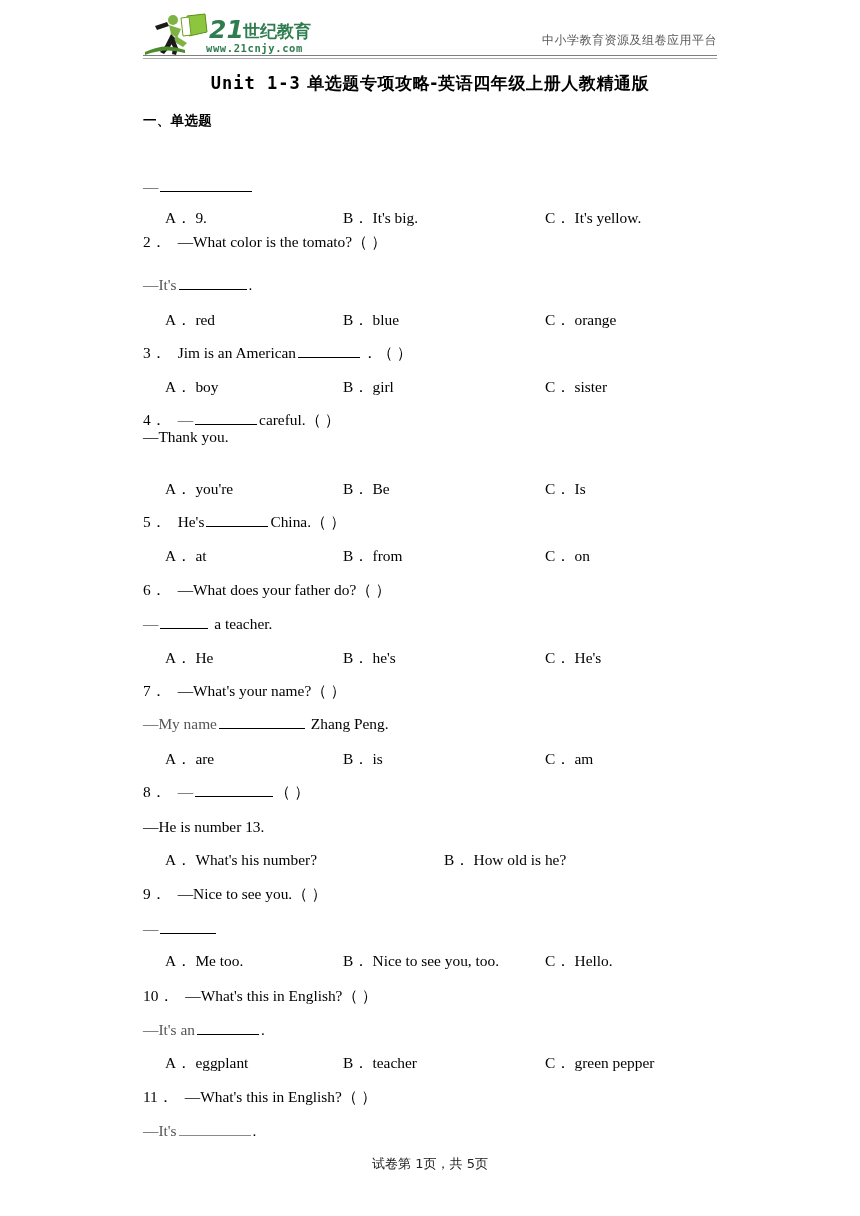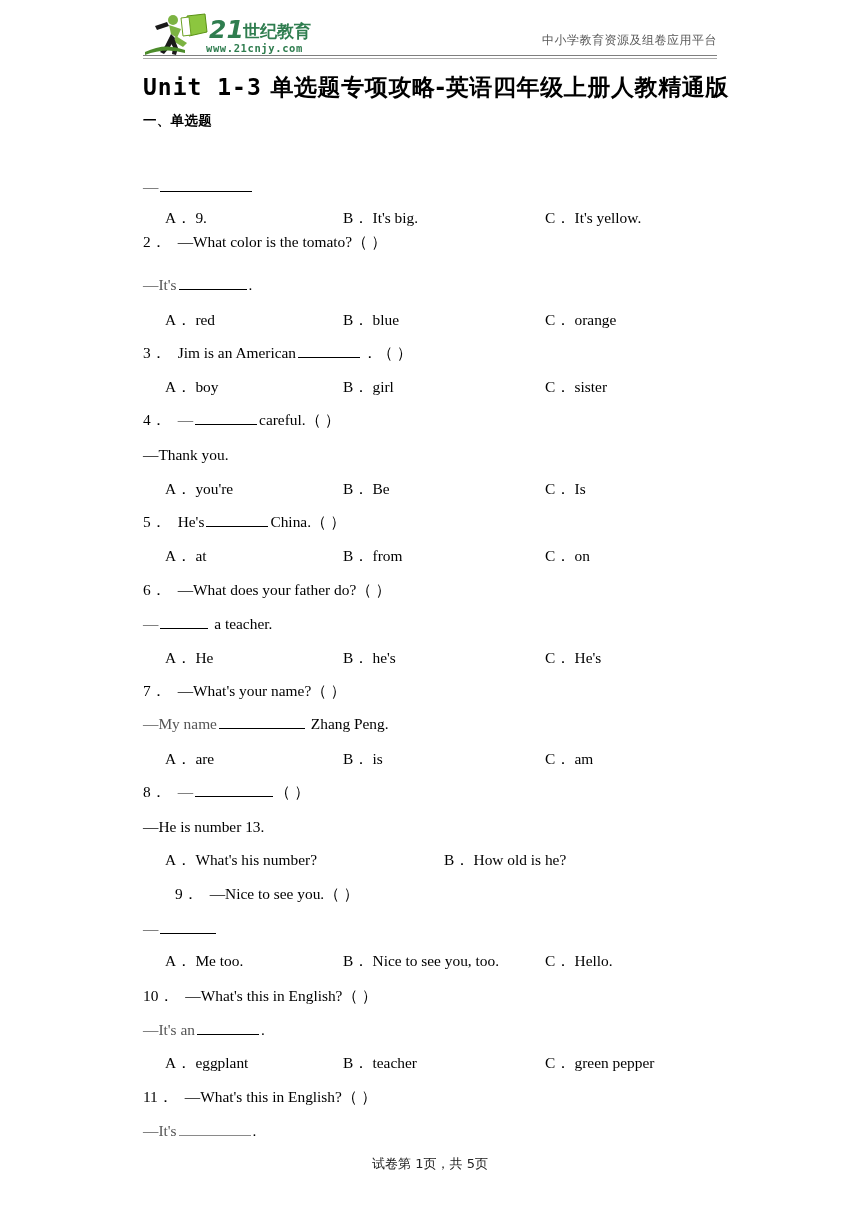--- a/index.html
+++ b/index.html
@@ -69,21 +69,21 @@
 
   
   .doc-title {
     position: absolute;
     left: 143px;
     top: 72px;
     width: 574px;
     text-align: center;
     font-family: "DejaVu Sans", "Liberation Sans", sans-serif;
     font-weight: bold;
-    font-size: 23px;
+    font-size: 17px;
     letter-spacing: 0.6px;
     white-space: nowrap;
   }
   .doc-title .latin {
     font-family: "DejaVu Sans Mono", "Liberation Mono", monospace;
     font-weight: bold;
     letter-spacing: 1px;
   }
 
   
@@ -227,21 +227,21 @@
     <span class="opt opt-a"><span class="opt-label">A．</span>&nbsp;<span>boy</span></span>
     <span class="opt opt-b"><span class="opt-label">B．</span>&nbsp;<span>girl</span></span>
     <span class="opt opt-c"><span class="opt-label">C．</span>&nbsp;<span>sister</span></span>
   </div>
 
   <div class="qline" style="top:411px;">
     <span>4．</span>
     <span>&nbsp;</span>
     <span class="dash-lead">—</span><span class="blank" style="width:62px;"></span><span>careful.（  ）</span>
   </div>
-  <div class="qline" style="top:446px;">—Thank you.</div>
+  <div class="qline" style="top:428px;">—Thank you.</div>
   <div class="opts" style="top:479px;">
     <span class="opt opt-a"><span class="opt-label">A．</span>&nbsp;<span>you're</span></span>
     <span class="opt opt-b"><span class="opt-label">B．</span>&nbsp;<span>Be</span></span>
     <span class="opt opt-c"><span class="opt-label">C．</span>&nbsp;<span>Is</span></span>
   </div>
 
   <div class="qline" style="top:513px;">
     <span>5．</span>
     <span>&nbsp;</span>
     <span>He's</span><span class="blank" style="width:62px;"></span><span>China.（ ）</span>
@@ -284,21 +284,21 @@
     <span>8．</span>
     <span>&nbsp;</span>
     <span class="dash-lead">—</span><span class="blank" style="width:78px;"></span><span>（  ）</span>
   </div>
   <div class="qline" style="top:818px;">—He is number 13.</div>
   <div class="opts" style="top:850px;">
     <span class="opt opt-a"><span class="opt-label">A．</span>&nbsp;<span>What's his number?</span></span>
     <span class="opt opt-b-wide"><span class="opt-label">B．</span>&nbsp;<span>How old is he?</span></span>
   </div>
 
-  <div class="qline" style="top:885px;margin-left:32px;">
+  <div class="qline" style="top:885px;">
     <span>9．</span>
     <span>&nbsp;</span>
     <span>—Nice to see you.（  ）</span>
   </div>
   <div class="qline" style="top:920px;">
     <span class="dash-lead">—</span><span class="blank" style="width:56px;"></span>
   </div>
   <div class="opts" style="top:951px;">
     <span class="opt opt-a"><span class="opt-label">A．</span>&nbsp;<span>Me too.</span></span>
     <span class="opt opt-b"><span class="opt-label">B．</span>&nbsp;<span>Nice to see you, too.</span></span>

